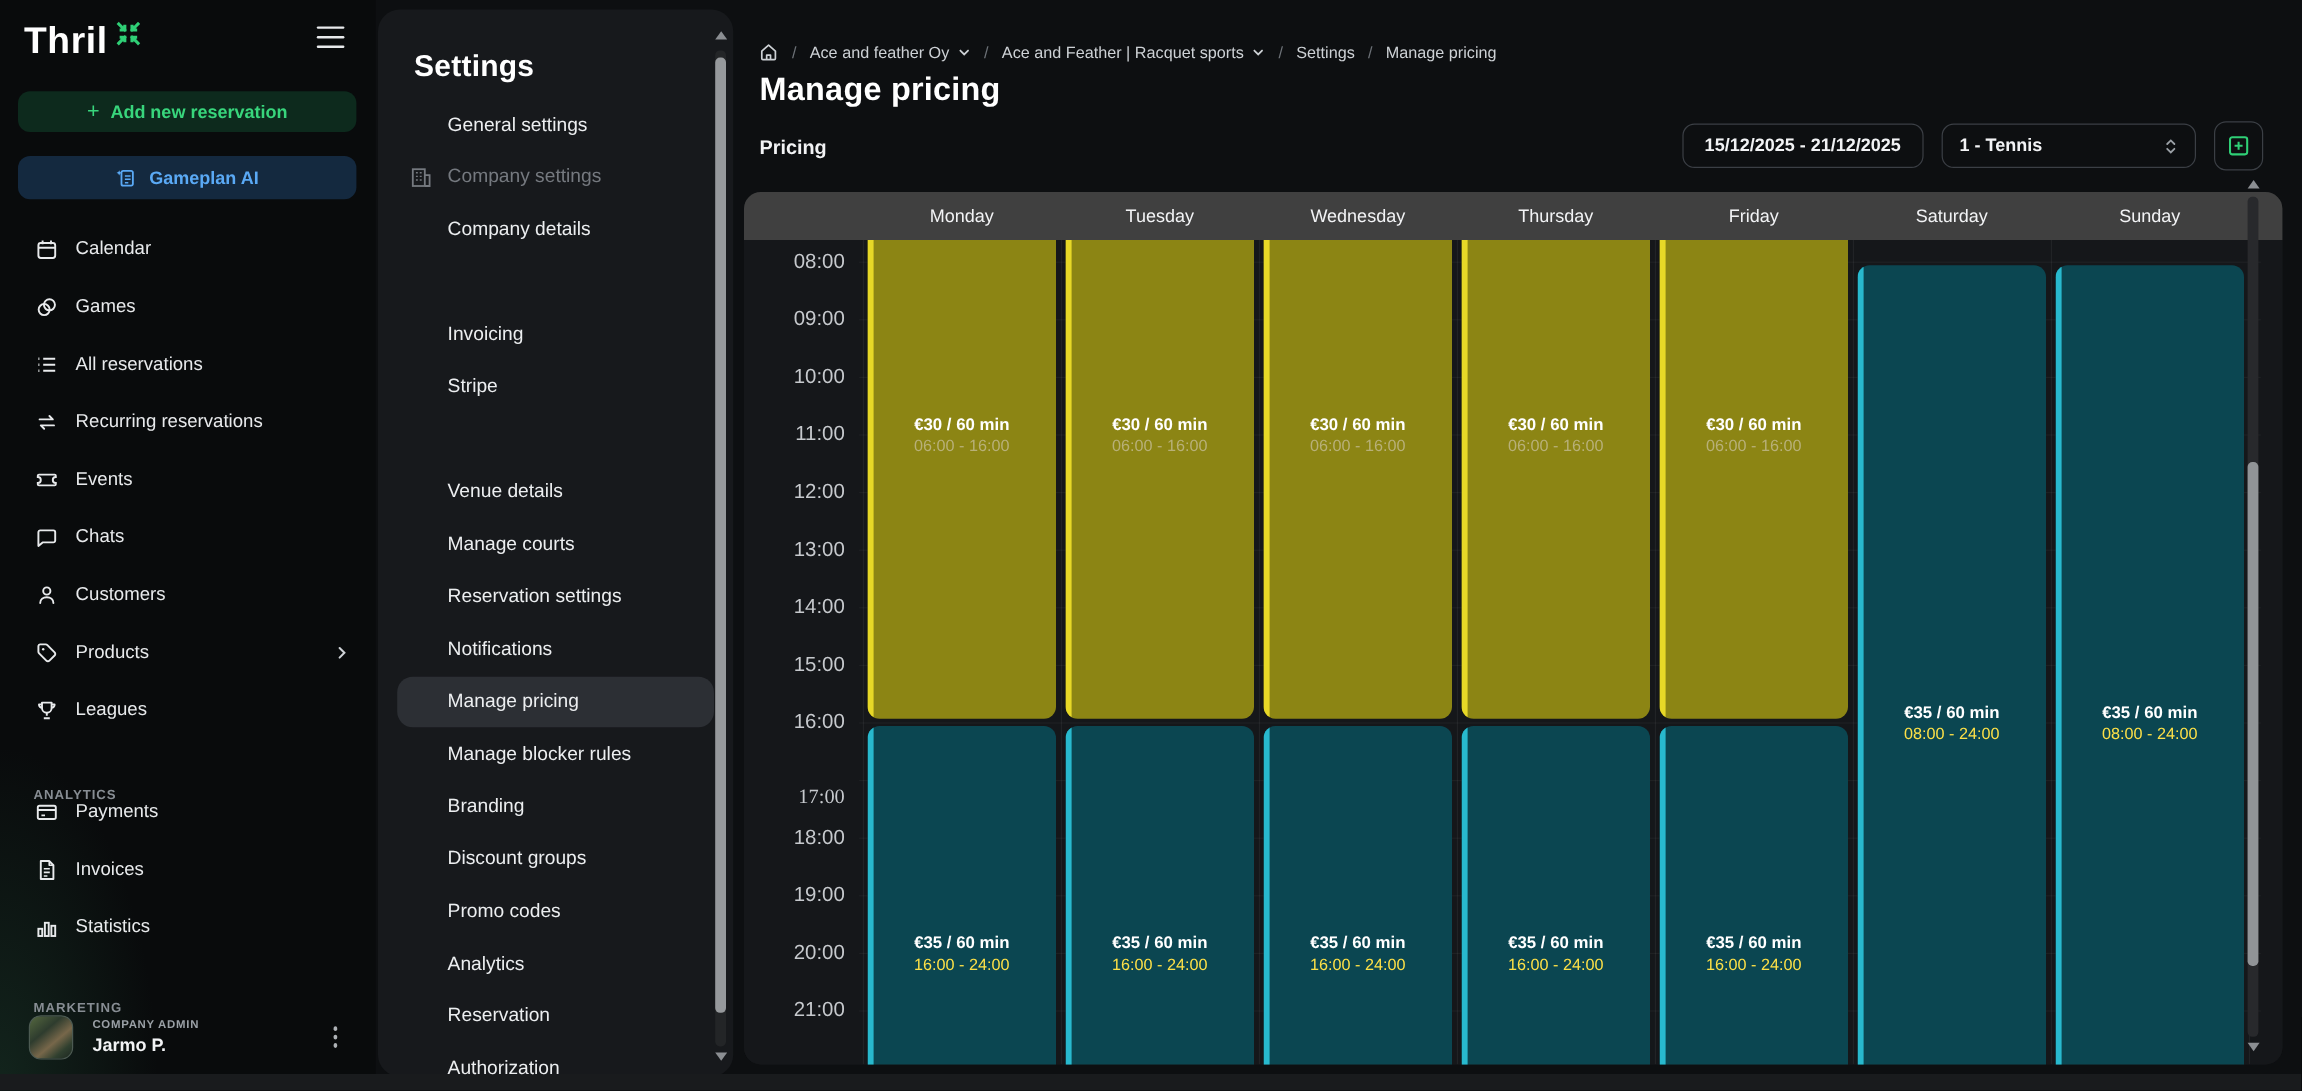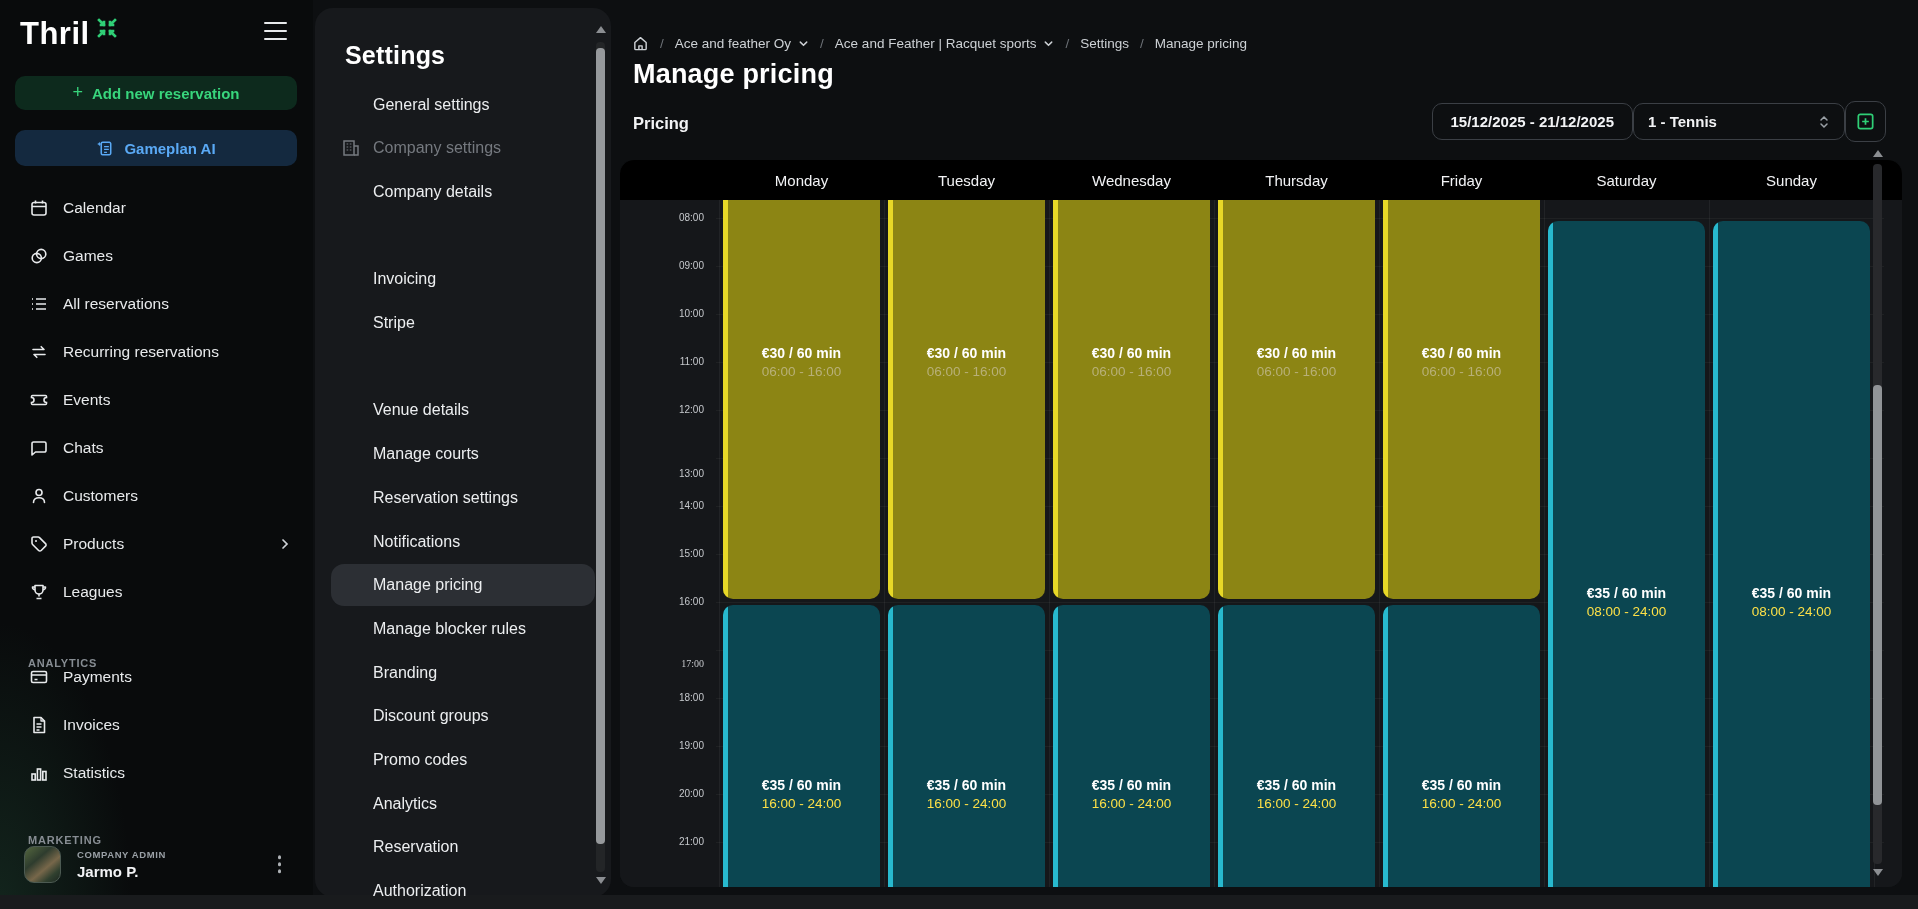--- a/index.html
+++ b/index.html
@@ -60,32 +60,32 @@
   .panel-scroll .thumb { top:26px; height:796px; }
 
   
   .main { position:absolute; left:620px; top:0; width:1282px; height:909px; }
   .breadcrumb { position:absolute; left:12px; top:35px; display:flex; align-items:center; gap:11px; font-size:13.5px; color:#cdd1d5; }
   .breadcrumb .sep { color:#6d7278; }
   .breadcrumb .crumb { display:flex; align-items:center; gap:7px; cursor:pointer; white-space:nowrap; }
   .page-title { position:absolute; left:13px; top:59px; font-size:27px; font-weight:800; color:#fff; letter-spacing:.2px; }
   .section-title { position:absolute; left:13px; top:114px; font-size:16.5px; font-weight:700; color:#f2f3f5; }
 
-  .controls { position:absolute; right:16px; top:101px; display:flex; align-items:center; }
+  .controls { position:absolute; right:16px; top:101px; display:flex; align-items:center; gap:15px; }
   .ctl-btn { height:37px; border:1px solid #3b3f45; border-radius:10px; background:transparent; color:#f2f3f5;
     font-size:15px; font-weight:600; display:flex; align-items:center; cursor:pointer; }
   .date-btn { padding:0 18px; }
   .select-btn { width:212px; padding:0 14px; justify-content:space-between; }
   .icon-btn { width:41px; height:41px; justify-content:center; }
 
   .grid { position:absolute; left:0; top:160px; width:1282px; height:727px; background:#17191b; border-radius:14px; }
-  .grid-head { position:absolute; left:0; top:0; width:100%; height:40px; background:#000000; border-radius:14px 14px 0 0; }
+  .grid-head { position:absolute; left:0; top:0; width:100%; height:40px; background:#404040; border-radius:14px 14px 0 0; }
   .day-label { position:absolute; top:0; height:40px; display:flex; align-items:center; justify-content:center; font-size:15px; font-weight:500; color:#f2f3f5; }
   .grid-body { position:absolute; left:0; top:40px; width:100%; height:687px; background:#15171a; overflow:hidden; border-radius:0 0 14px 14px; }
-  .time-label { position:absolute; left:0; width:84px; text-align:right; font-size:10px; color:#c6c9cd; height:18px; line-height:18px; }
+  .time-label { position:absolute; left:0; width:84px; text-align:right; font-size:17px; color:#c6c9cd; height:18px; line-height:18px; }
   .hour-line { position:absolute; left:96px; right:18px; height:1px; background:rgba(255,255,255,.045); }
   .col-line { position:absolute; top:0; bottom:0; width:1px; background:rgba(255,255,255,.055); }
 
   .block { position:absolute; width:157px; border-radius:10px; overflow:hidden; display:flex; flex-direction:column;
     align-items:center; justify-content:center; text-align:center; cursor:pointer; }
   .block .stripe { position:absolute; left:0; top:0; bottom:0; width:5px; }
   .block .price { font-size:14px; font-weight:600; color:#fff; line-height:18px; }
   .block .time { font-size:13.5px; line-height:18px; margin-top:1px; }
   .block.yellow { background:#8c8514; }
   .block.yellow .stripe { background:#e7d827; }
@@ -418,21 +418,21 @@
           <div class="time-label" style="top: 9px;">08:00</div>
           <div class="hour-line" style="top: 18px;"></div>
           <div class="time-label" style="top: 57px;">09:00</div>
           <div class="hour-line" style="top: 66px;"></div>
           <div class="time-label" style="top: 105px;">10:00</div>
           <div class="hour-line" style="top: 114px;"></div>
           <div class="time-label" style="top: 153px;">11:00</div>
           <div class="hour-line" style="top: 162px;"></div>
           <div class="time-label" style="top: 201px;">12:00</div>
           <div class="hour-line" style="top: 210px;"></div>
-          <div class="time-label" style="top: 249px; margin-top: 16px;">13:00</div>
+          <div class="time-label" style="top: 249px;">13:00</div>
           <div class="hour-line" style="top: 258px;"></div>
           <div class="time-label" style="top: 297px;">14:00</div>
           <div class="hour-line" style="top: 306px;"></div>
           <div class="time-label" style="top: 345px;">15:00</div>
           <div class="hour-line" style="top: 354px;"></div>
           <div class="time-label" style="top: 393px;">16:00</div>
           <div class="hour-line" style="top: 402px;"></div>
           <div class="time-label" style="top: 455px; font-family: Liberation Serif, serif;">17:00</div>
           <div class="hour-line" style="top: 450px;"></div>
           <div class="time-label" style="top: 489px;">18:00</div>

